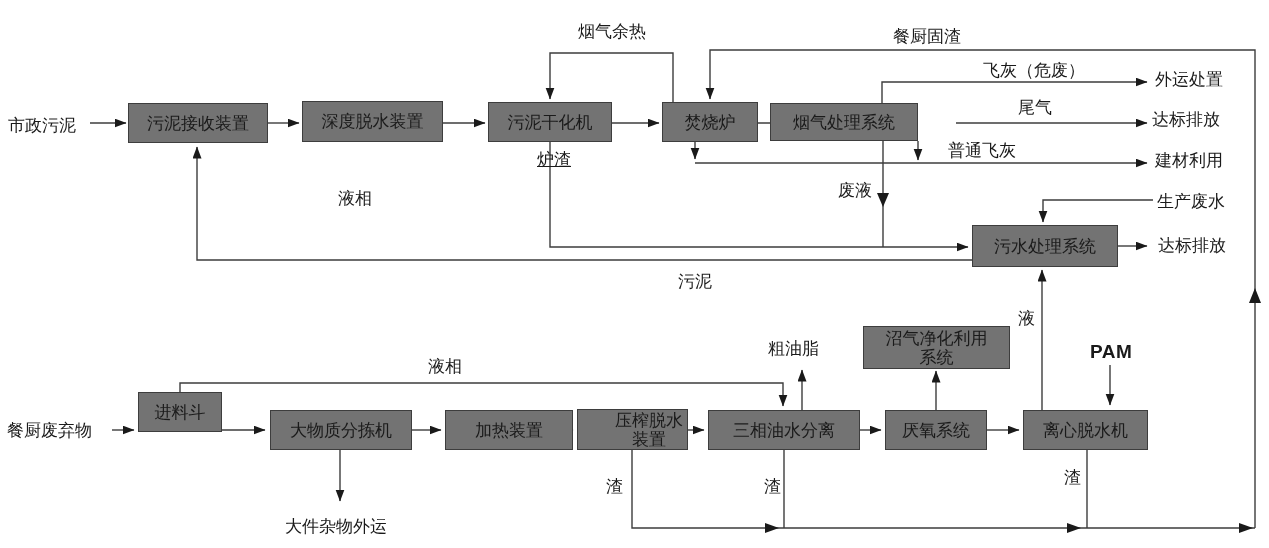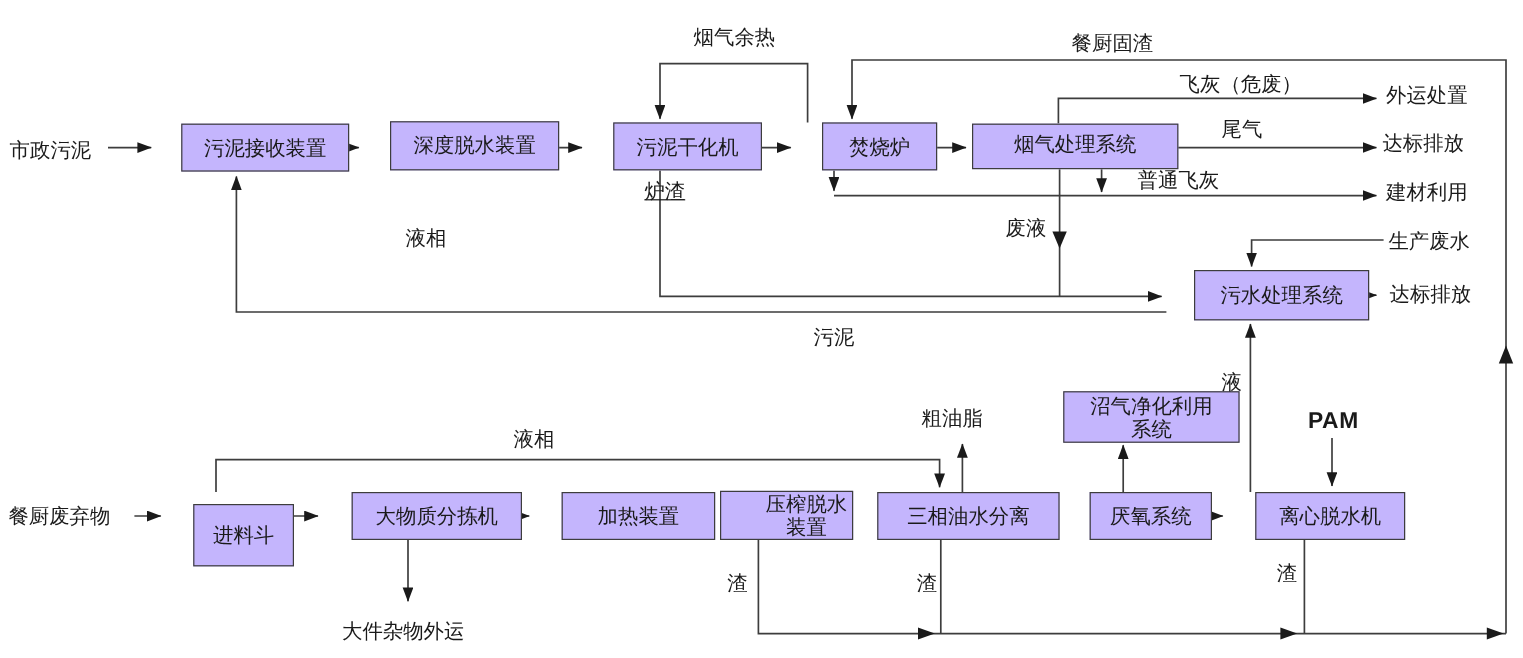--- a/index.html
+++ b/index.html
@@ -2,23 +2,23 @@
 <html><head>
 <meta charset="utf-8">
 <style>
   html,body{margin:0;padding:0;background:#ffffff;}
   .canvas{
     position:relative;width:1269px;height:548px;background:#ffffff;
     font-family:"Liberation Sans","DejaVu Sans",sans-serif;color:#1a1a1a;overflow:hidden;
   }
   .canvas svg{position:absolute;left:0;top:0;}
   .node{
-    position:absolute;box-sizing:border-box;border:1.5px solid #3d3d3d;background:#c4b5fd;
+    position:absolute;box-sizing:border-box;border:1.5px solid #3d3d3d;background:#737373;
     display:flex;align-items:center;justify-content:center;text-align:center;
-    font-size:17px;line-height:19px;white-space:pre-line;margin-left:23px;
+    font-size:17px;line-height:19px;white-space:pre-line;
   }
   .lbl{position:absolute;font-size:17px;line-height:20px;white-space:nowrap;}
   .lbl.latin{font-size:19px;font-weight:700;letter-spacing:.5px;}
 </style>
 </head>
 <body>
 
 <div class="canvas">
 
   <svg width="1269" height="548" viewBox="0 0 1269 548">
@@ -68,23 +68,23 @@
       <polygon points="1067,523 1067,533 1081,528"></polygon>
       <polygon points="1239,523 1239,533 1253,528"></polygon>
       <polygon points="1249,303 1261,303 1255,288"></polygon>
     </g>
   </svg>
 
   <div class="node" style="left:128px;top:103px;width:140px;height:40px;">污泥接收装置</div>
   <div class="node" style="left:302px;top:101px;width:141px;height:41px;">深度脱水装置</div>
   <div class="node" style="left:488px;top:102px;width:124px;height:40px;">污泥干化机</div>
   <div class="node" style="left:662px;top:102px;width:96px;height:40px;">焚烧炉</div>
-  <div class="node" style="left:787px;top:103px;width:172px;height:38px;font-family:Liberation Mono, monospace;">烟气处理系统</div>
+  <div class="node" style="left:770px;top:103px;width:148px;height:38px;">烟气处理系统</div>
   <div class="node" style="left:972px;top:225px;width:146px;height:42px;">污水处理系统</div>
-  <div class="node" style="left:138px;top:420px;width:84px;height:52px;">进料斗</div>
+  <div class="node" style="left:138px;top:392px;width:84px;height:40px;">进料斗</div>
   <div class="node" style="left:270px;top:410px;width:142px;height:40px;">大物质分拣机</div>
   <div class="node" style="left:445px;top:410px;width:128px;height:40px;">加热装置</div>
   <div class="node" style="left:577px;top:409px;width:111px;height:41px;padding-left:33px;">压榨脱水
 装置</div>
   <div class="node" style="left:885px;top:410px;width:102px;height:40px;">厌氧系统</div>
   <div class="node" style="left:708px;top:410px;width:152px;height:40px;">三相油水分离</div>
   <div class="node" style="left:1023px;top:410px;width:125px;height:40px;">离心脱水机</div>
   <div class="node" style="left:863px;top:326px;width:147px;height:43px;">沼气净化利用
 系统</div>
 

